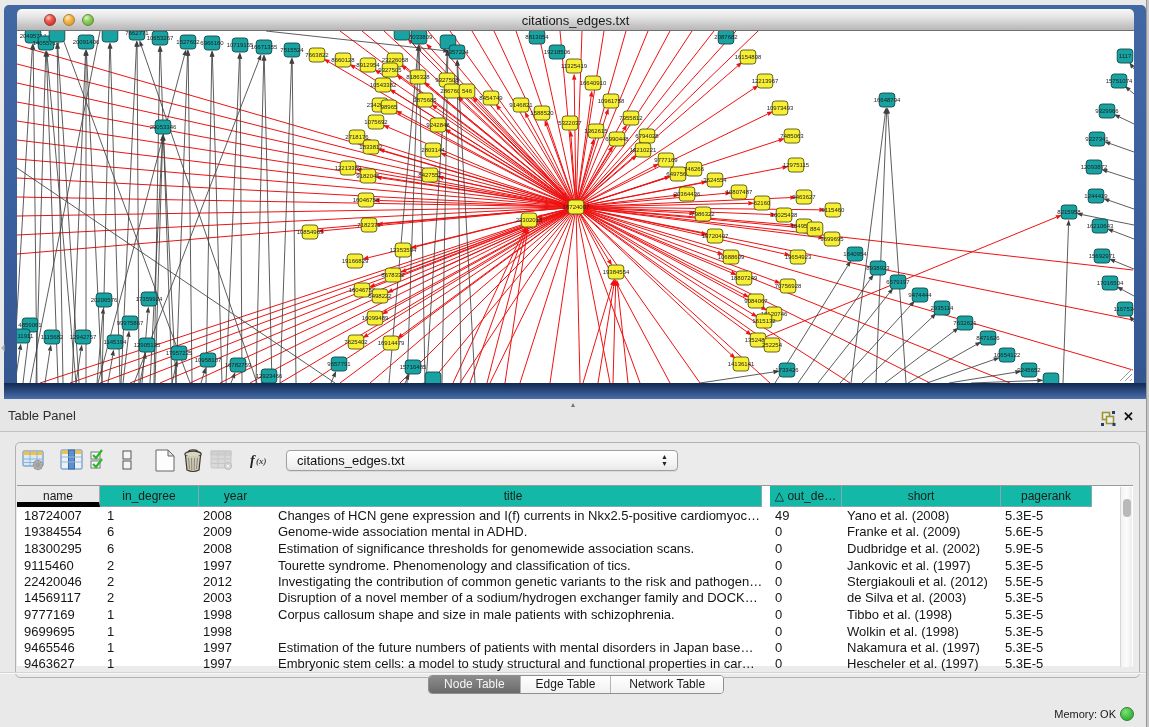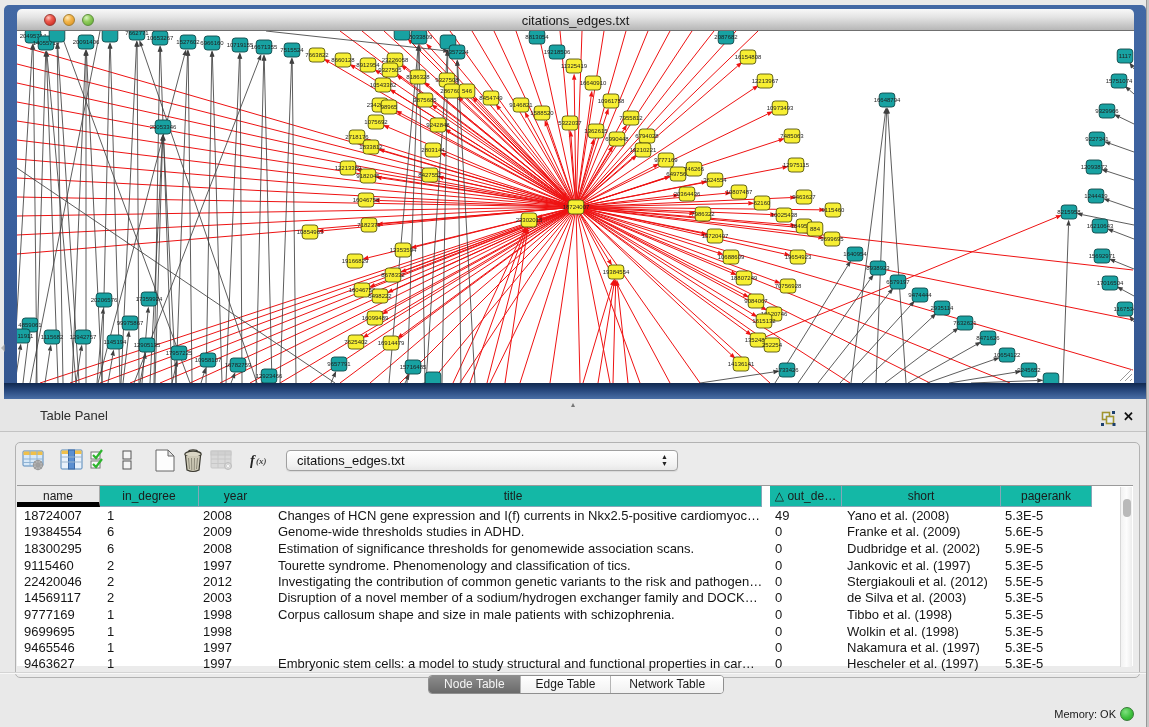--- a/index.html
+++ b/index.html
@@ -25,21 +25,21 @@
 #tl-g { left:65px; background:radial-gradient(circle at 35% 28%, #d8f5c0 0%, #93cd5e 40%, #71b741 75%, #4c8c26 100%); border:1px solid #5d8f3c;}
 #canvas { left:17px; top:31px; width:1117px; height:352px; background:#ffffff; overflow:hidden; }
 
 
 #rightstrip { right:0; top:0; width:3px; height:727px; background:#c6c6c6; border-left:1px solid #989898; }
 #leftsplit { left:1px; top:344px; width:0; height:0; border-top:4px solid transparent; border-bottom:4px solid transparent; border-right:4px solid #9a9a9a; opacity:.7;}
 
 
 #tpheader { left:0; top:399px; width:1146px; height:33px; background:#e6e6e6;
   border-bottom:1px solid #c3c3c3; }
-#tptitle { left:8px; top:9px; font-size:13px; color:#2e2e2e;margin-left:32px; }
+#tptitle { left:8px; top:9px; font-size:13px; color:#2e2e2e; }
 #tpsplit { left:571px; top:1px; font-size:8px; color:#777; }
 #tpclose { left:1123px; top:10px; font-size:13px; font-weight:bold; color:#111; }
 
 #panel { left:15px; top:442px; width:1125px; height:236px; background:#ebebeb;
   border:1px solid #b2b2b2; border-radius:5px; }
 
 #dropdown { left:286px; top:450px; width:392px; height:21px;
   background:linear-gradient(180deg,#ffffff,#f2f2f2 70%,#e8e8e8);
   border:1px solid #a0a0a0; border-radius:4px; font-size:13px; color:#111;
   line-height:19px; padding-left:10px;
@@ -864,21 +864,21 @@
       <span class="c3">2008</span>
       <span class="c4">Changes of HCN gene expression and I(f) currents in Nkx2.5-positive cardiomyoc…</span>
       <span class="c5">49</span>
       <span class="c6">Yano et al. (2008)</span>
       <span class="c7">5.3E-5</span>
     </div>
     <div class="abs row" style="top:38px">
       <span class="c1">19384554</span>
       <span class="c2">6</span>
       <span class="c3">2009</span>
-      <span class="c4">Genome-wide thresholds studies in ADHD.</span>
+      <span class="c4">Genome-wide association mental in ADHD.</span>
       <span class="c5">0</span>
       <span class="c6">Franke et al. (2009)</span>
       <span class="c7">5.6E-5</span>
     </div>
     <div class="abs row" style="top:55px">
       <span class="c1">18300295</span>
       <span class="c2">6</span>
       <span class="c3">2008</span>
       <span class="c4">Estimation of significance thresholds for genomewide association scans.</span>
       <span class="c5">0</span>
@@ -926,20 +926,21 @@
       <span class="c2">1</span>
       <span class="c3">1998</span>
       <span class="c5">0</span>
       <span class="c6">Wolkin et al. (1998)</span>
       <span class="c7">5.3E-5</span>
     </div>
     <div class="abs row" style="top:154px">
       <span class="c1">9465546</span>
       <span class="c2">1</span>
       <span class="c3">1997</span>
+      <span class="c4">Estimation of the future numbers of patients with mental disorders in Japan base…</span>
       <span class="c5">0</span>
       <span class="c6">Nakamura et al. (1997)</span>
       <span class="c7">5.3E-5</span>
     </div>
     <div class="abs row" style="top:170px">
       <span class="c1">9463627</span>
       <span class="c2">1</span>
       <span class="c3">1997</span>
       <span class="c4">Embryonic stem cells: a model to study structural and functional properties in car…</span>
       <span class="c5">0</span>

